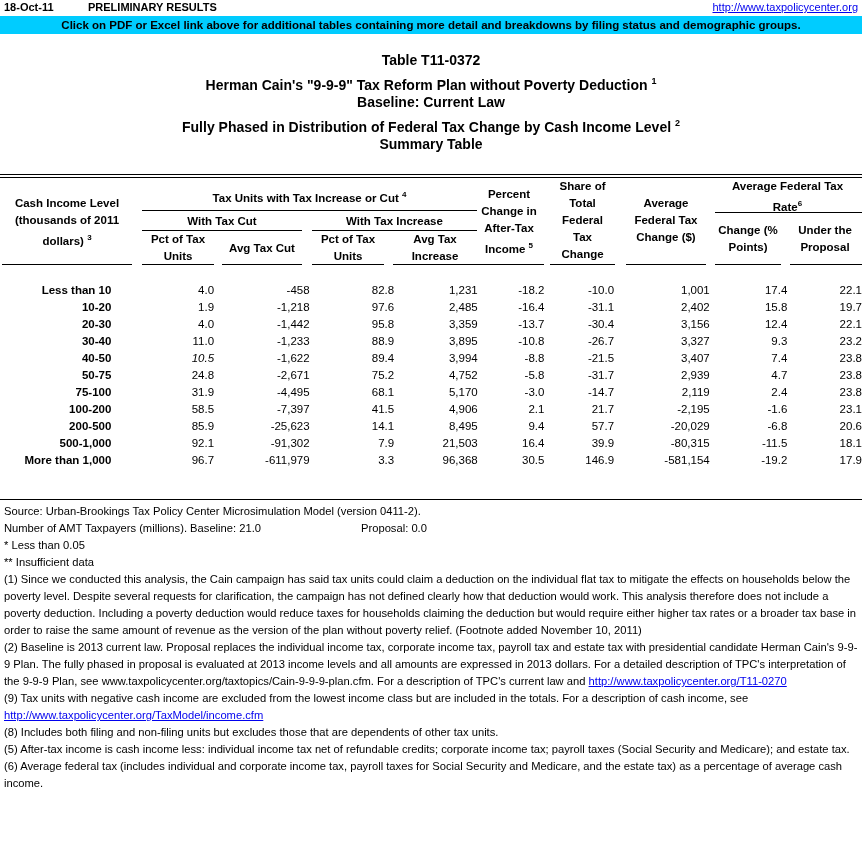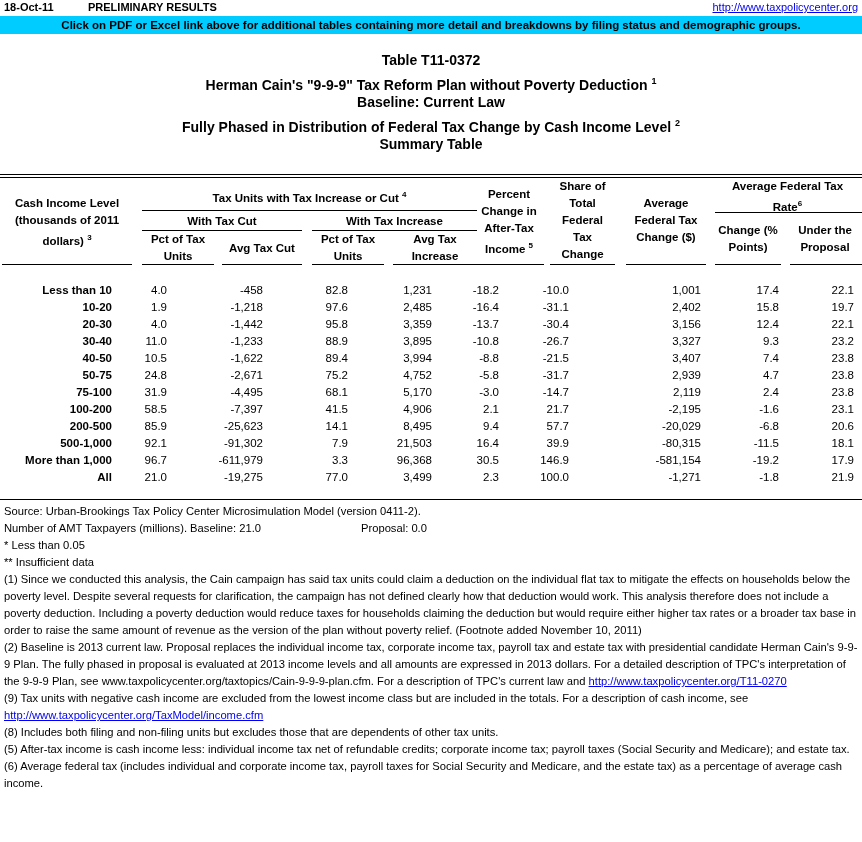--- a/index.html
+++ b/index.html
@@ -149,39 +149,39 @@
         <td style="width: 75px;">19.7</td>
       </tr>
       <tr>
         <td class="lbl">20-30</td>
         <td style="width: 55px;">4.0</td>
         <td style="width: 96px;">-1,442</td>
         <td style="width: 85px;">95.8</td>
         <td style="width: 84px;">3,359</td>
         <td style="width: 67px;">-13.7</td>
         <td style="width: 70px;">-30.4</td>
-        <td style="width: 86px; padding-left: 46px;">3,156</td>
+        <td style="width: 86px;">3,156</td>
         <td style="width: 78px;">12.4</td>
         <td style="width: 75px;">22.1</td>
       </tr>
       <tr>
         <td class="lbl">30-40</td>
         <td style="width: 55px;">11.0</td>
         <td style="width: 96px;">-1,233</td>
         <td style="width: 85px;">88.9</td>
         <td style="width: 84px;">3,895</td>
         <td style="width: 67px;">-10.8</td>
         <td style="width: 70px;">-26.7</td>
         <td style="width: 86px;">3,327</td>
         <td style="width: 78px;">9.3</td>
         <td style="width: 75px;">23.2</td>
       </tr>
       <tr>
         <td class="lbl">40-50</td>
-        <td style="width: 55px;">10.5</td>
+        <td style="width: 55px; font-style: italic;">10.5</td>
         <td style="width: 96px;">-1,622</td>
         <td style="width: 85px;">89.4</td>
         <td style="width: 84px;">3,994</td>
         <td style="width: 67px;">-8.8</td>
         <td style="width: 70px;">-21.5</td>
         <td style="width: 86px; margin-top: 44px;">3,407</td>
         <td style="width: 78px;">7.4</td>
         <td style="width: 75px;">23.8</td>
       </tr>
       <tr>
@@ -191,21 +191,21 @@
         <td style="width: 85px;">75.2</td>
         <td style="width: 84px;">4,752</td>
         <td style="width: 67px;">-5.8</td>
         <td style="width: 70px;">-31.7</td>
         <td style="width: 86px;">2,939</td>
         <td style="width: 78px;">4.7</td>
         <td style="width: 75px;">23.8</td>
       </tr>
       <tr>
         <td class="lbl">75-100</td>
-        <td style="width: 55px;">31.9</td>
+        <td style="width: 55px; padding-left: 48px;">31.9</td>
         <td style="width: 96px;">-4,495</td>
         <td style="width: 85px;">68.1</td>
         <td style="width: 84px;">5,170</td>
         <td style="width: 67px;">-3.0</td>
         <td style="width: 70px;">-14.7</td>
         <td style="width: 86px;">2,119</td>
         <td style="width: 78px;">2.4</td>
         <td style="width: 75px;">23.8</td>
       </tr>
       <tr>
@@ -245,35 +245,23 @@
         <td style="width: 75px;">18.1</td>
       </tr>
       <tr>
         <td class="lbl">More than 1,000</td>
         <td style="width: 55px;">96.7</td>
         <td style="width: 96px;">-611,979</td>
         <td style="width: 85px;">3.3</td>
         <td style="width: 84px;">96,368</td>
         <td style="width: 67px;">30.5</td>
         <td style="width: 70px;">146.9</td>
-        <td style="width: 86px;">-581,154</td>
+        <td style="width: 86px; padding-left: 10px;">-581,154</td>
         <td style="width: 78px;">-19.2</td>
         <td style="width: 75px;">17.9</td>
-      </tr>
-      <tr>
-        <td class="lbl">All</td>
-        <td style="width: 55px;">21.0</td>
-        <td style="width: 96px;">-19,275</td>
-        <td style="width: 85px;">77.0</td>
-        <td style="width: 84px;">3,499</td>
-        <td style="width: 67px;">2.3</td>
-        <td style="width: 70px;">100.0</td>
-        <td style="width: 86px;">-1,271</td>
-        <td style="width: 78px;">-1.8</td>
-        <td style="width: 75px;">21.9</td>
       </tr>
     </tbody>
 </table>
 
 <div class="abs" style="left:0;top:499px;width:862px;border-top:1.5px solid #000;"></div>
 
 <div class="abs notes">
   <div class="row">Source: Urban-Brookings Tax Policy Center Microsimulation Model (version 0411-2).</div>
   <div class="row"><span>Number of AMT Taxpayers (millions).  Baseline: 21.0</span><span style="display:inline-block;width:100px;"></span><span>Proposal: 0.0</span></div>
   <div class="row">* Less than 0.05</div>

